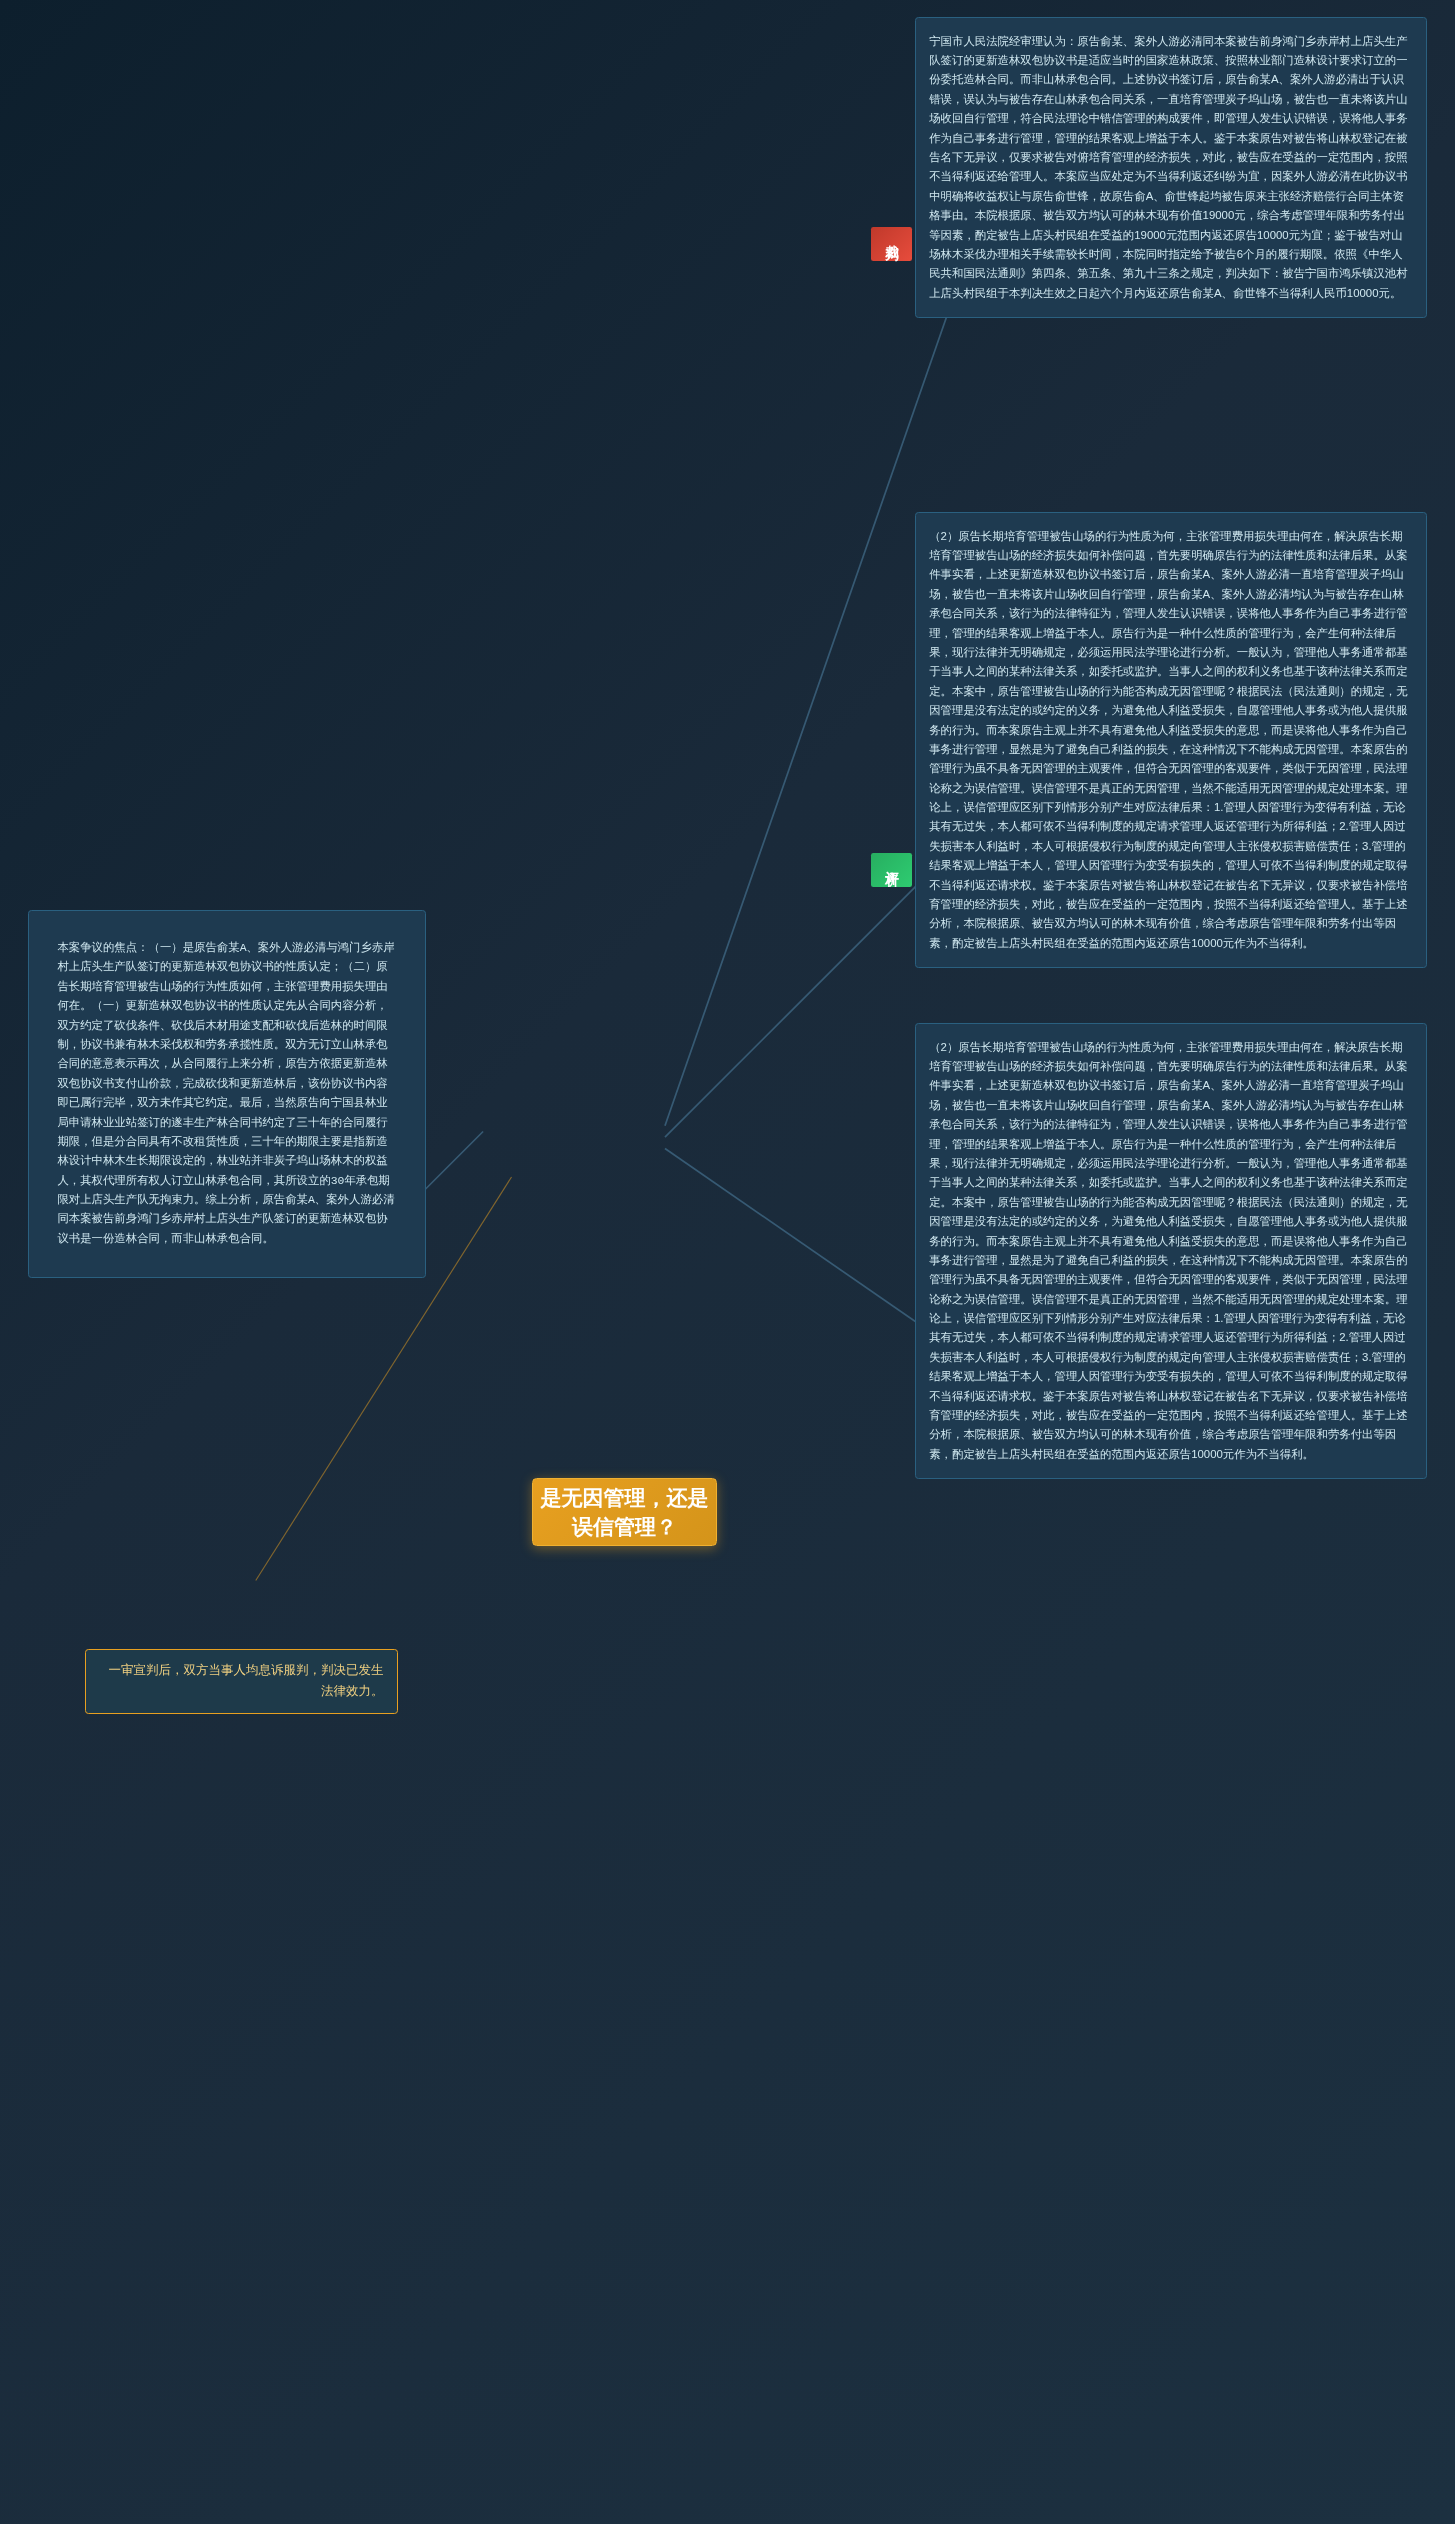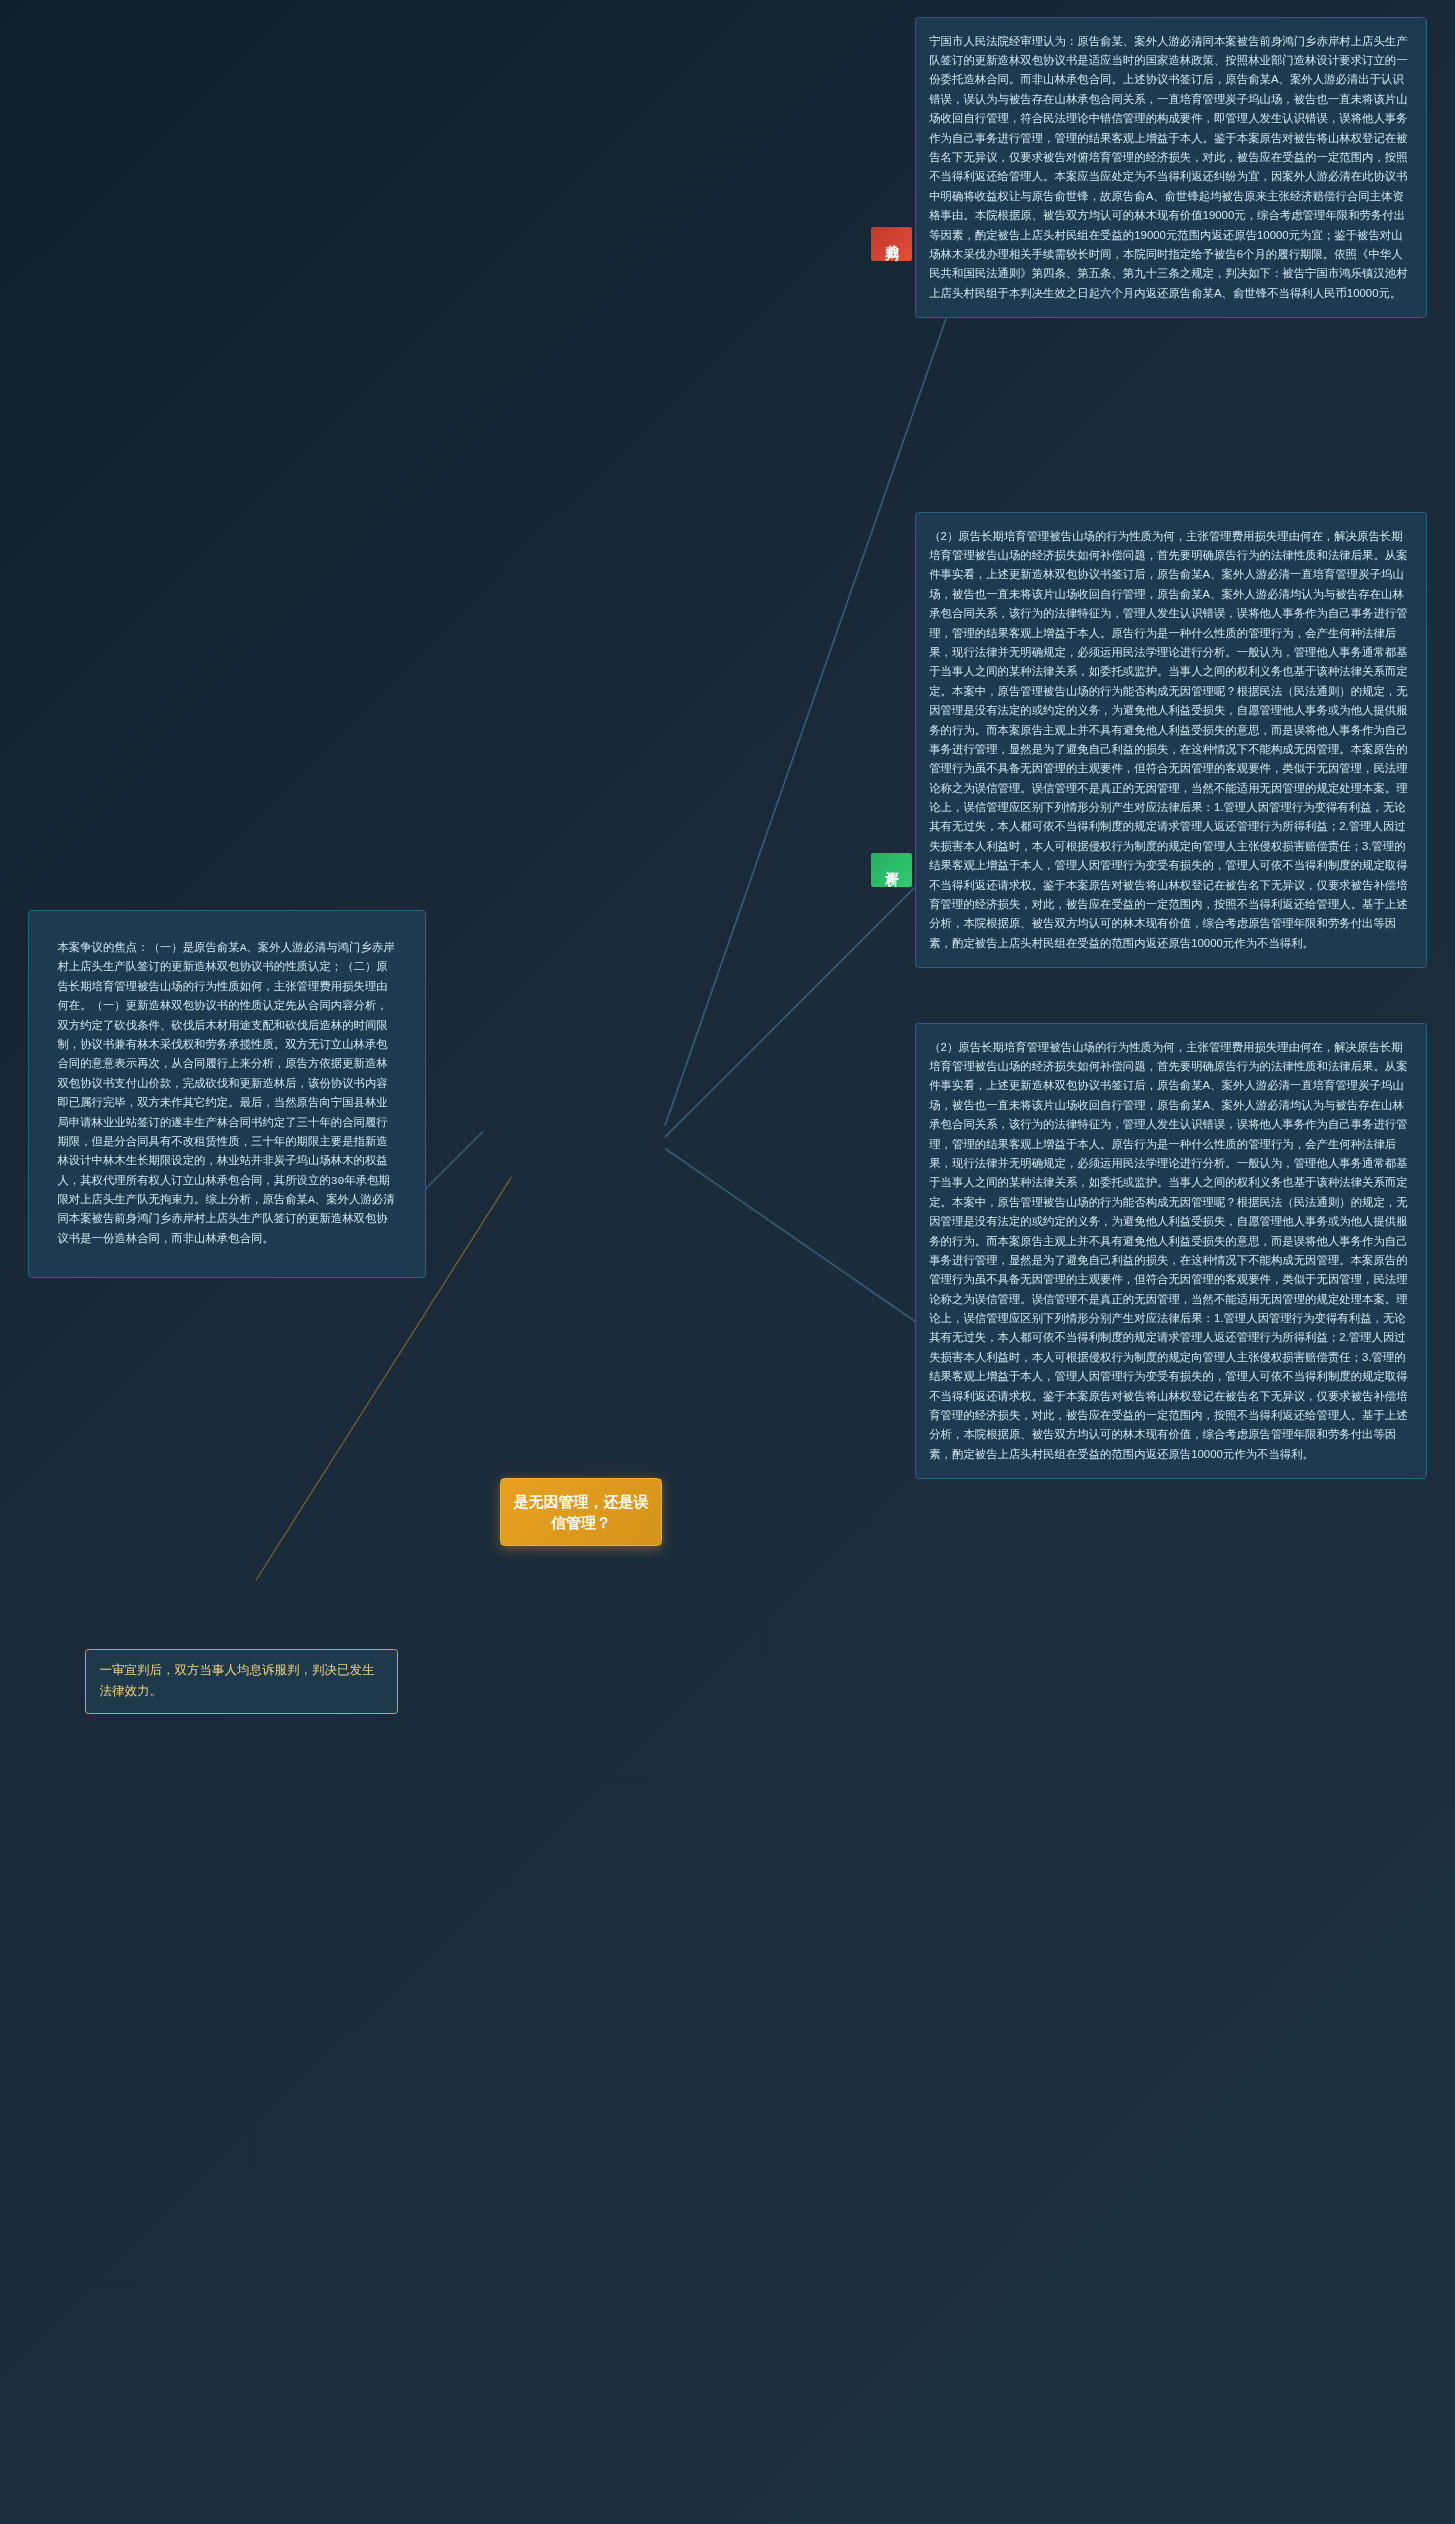--- a/index.html
+++ b/index.html
@@ -129,21 +129,21 @@
       top: 1581px;
       width: 284px;
       background: #1e3a4a;
       border: 1.1px solid #e8a020;
       border-radius: 3.4px;
       padding: 10.2px 13.6px;
       font-size: 12.5px;
       color: #f0d080;
       line-height: 1.7;
       z-index: 10;
-      text-align: left;
+      text-align: right;
     }
 
     
     .pingxi-large-node {
       position: absolute;
       right: 57px;
       top: 1023px;
       width: 478px;
       background: #1e3a50;
       border: 1.1px solid #2a6080;
@@ -189,18 +189,18 @@
   <div class="caipan-node" style="top: 17px; right: 28.4px; width: 512px; font-size: 11.4px;">宁国市人民法院经审理认为：原告俞某、案外人游必清同本案被告前身鸿门乡赤岸村上店头生产队签订的更新造林双包协议书是适应当时的国家造林政策、按照林业部门造林设计要求订立的一份委托造林合同。而非山林承包合同。上述协议书签订后，原告俞某A、案外人游必清出于认识错误，误认为与被告存在山林承包合同关系，一直培育管理炭子坞山场，被告也一直未将该片山场收回自行管理，符合民法理论中错信管理的构成要件，即管理人发生认识错误，误将他人事务作为自己事务进行管理，管理的结果客观上增益于本人。鉴于本案原告对被告将山林权登记在被告名下无异议，仅要求被告对俯培育管理的经济损失，对此，被告应在受益的一定范围内，按照不当得利返还给管理人。本案应当应处定为不当得利返还纠纷为宜，因案外人游必清在此协议书中明确将收益权让与原告俞世锋，故原告俞A、俞世锋起均被告原来主张经济赔偿行合同主体资格事由。本院根据原、被告双方均认可的林木现有价值19000元，综合考虑管理年限和劳务付出等因素，酌定被告上店头村民组在受益的19000元范围内返还原告10000元为宜；鉴于被告对山场林木采伐办理相关手续需较长时间，本院同时指定给予被告6个月的履行期限。依照《中华人民共和国民法通则》第四条、第五条、第九十三条之规定，判决如下：被告宁国市鸿乐镇汉池村上店头村民组于本判决生效之日起六个月内返还原告俞某A、俞世锋不当得利人民币10000元。</div>
 
   <div class="pingxi-label" style="top: 853px; right: 543px;">评析：</div>
 
   <div class="pingxi-node" style="top: 512px; right: 28.4px; width: 512px; font-size: 11.4px;">（2）原告长期培育管理被告山场的行为性质为何，主张管理费用损失理由何在，解决原告长期培育管理被告山场的经济损失如何补偿问题，首先要明确原告行为的法律性质和法律后果。从案件事实看，上述更新造林双包协议书签订后，原告俞某A、案外人游必清一直培育管理炭子坞山场，被告也一直未将该片山场收回自行管理，原告俞某A、案外人游必清均认为与被告存在山林承包合同关系，该行为的法律特征为，管理人发生认识错误，误将他人事务作为自己事务进行管理，管理的结果客观上增益于本人。原告行为是一种什么性质的管理行为，会产生何种法律后果，现行法律并无明确规定，必须运用民法学理论进行分析。一般认为，管理他人事务通常都基于当事人之间的某种法律关系，如委托或监护。当事人之间的权利义务也基于该种法律关系而定定。本案中，原告管理被告山场的行为能否构成无因管理呢？根据民法（民法通则）的规定，无因管理是没有法定的或约定的义务，为避免他人利益受损失，自愿管理他人事务或为他人提供服务的行为。而本案原告主观上并不具有避免他人利益受损失的意思，而是误将他人事务作为自己事务进行管理，显然是为了避免自己利益的损失，在这种情况下不能构成无因管理。本案原告的管理行为虽不具备无因管理的主观要件，但符合无因管理的客观要件，类似于无因管理，民法理论称之为误信管理。误信管理不是真正的无因管理，当然不能适用无因管理的规定处理本案。理论上，误信管理应区别下列情形分别产生对应法律后果：1.管理人因管理行为变得有利益，无论其有无过失，本人都可依不当得利制度的规定请求管理人返还管理行为所得利益；2.管理人因过失损害本人利益时，本人可根据侵权行为制度的规定向管理人主张侵权损害赔偿责任；3.管理的结果客观上增益于本人，管理人因管理行为变受有损失的，管理人可依不当得利制度的规定取得不当得利返还请求权。鉴于本案原告对被告将山林权登记在被告名下无异议，仅要求被告补偿培育管理的经济损失，对此，被告应在受益的一定范围内，按照不当得利返还给管理人。基于上述分析，本院根据原、被告双方均认可的林木现有价值，综合考虑原告管理年限和劳务付出等因素，酌定被告上店头村民组在受益的范围内返还原告10000元作为不当得利。</div>
 
   <div class="pingxi-large-node" style="top: 1023px; right: 28.4px; width: 512px; font-size: 11.4px;">（2）原告长期培育管理被告山场的行为性质为何，主张管理费用损失理由何在，解决原告长期培育管理被告山场的经济损失如何补偿问题，首先要明确原告行为的法律性质和法律后果。从案件事实看，上述更新造林双包协议书签订后，原告俞某A、案外人游必清一直培育管理炭子坞山场，被告也一直未将该片山场收回自行管理，原告俞某A、案外人游必清均认为与被告存在山林承包合同关系，该行为的法律特征为，管理人发生认识错误，误将他人事务作为自己事务进行管理，管理的结果客观上增益于本人。原告行为是一种什么性质的管理行为，会产生何种法律后果，现行法律并无明确规定，必须运用民法学理论进行分析。一般认为，管理他人事务通常都基于当事人之间的某种法律关系，如委托或监护。当事人之间的权利义务也基于该种法律关系而定定。本案中，原告管理被告山场的行为能否构成无因管理呢？根据民法（民法通则）的规定，无因管理是没有法定的或约定的义务，为避免他人利益受损失，自愿管理他人事务或为他人提供服务的行为。而本案原告主观上并不具有避免他人利益受损失的意思，而是误将他人事务作为自己事务进行管理，显然是为了避免自己利益的损失，在这种情况下不能构成无因管理。本案原告的管理行为虽不具备无因管理的主观要件，但符合无因管理的客观要件，类似于无因管理，民法理论称之为误信管理。误信管理不是真正的无因管理，当然不能适用无因管理的规定处理本案。理论上，误信管理应区别下列情形分别产生对应法律后果：1.管理人因管理行为变得有利益，无论其有无过失，本人都可依不当得利制度的规定请求管理人返还管理行为所得利益；2.管理人因过失损害本人利益时，本人可根据侵权行为制度的规定向管理人主张侵权损害赔偿责任；3.管理的结果客观上增益于本人，管理人因管理行为变受有损失的，管理人可依不当得利制度的规定取得不当得利返还请求权。鉴于本案原告对被告将山林权登记在被告名下无异议，仅要求被告补偿培育管理的经济损失，对此，被告应在受益的一定范围内，按照不当得利返还给管理人。基于上述分析，本院根据原、被告双方均认可的林木现有价值，综合考虑原告管理年限和劳务付出等因素，酌定被告上店头村民组在受益的范围内返还原告10000元作为不当得利。</div>
 
   <div class="left-top-node" style="top: 910px; left: 28.4px; width: 398px; font-size: 11.4px;">本案争议的焦点：（一）是原告俞某A、案外人游必清与鸿门乡赤岸村上店头生产队签订的更新造林双包协议书的性质认定；（二）原告长期培育管理被告山场的行为性质如何，主张管理费用损失理由何在。（一）更新造林双包协议书的性质认定先从合同内容分析，双方约定了砍伐条件、砍伐后木材用途支配和砍伐后造林的时间限制，协议书兼有林木采伐权和劳务承揽性质。双方无订立山林承包合同的意意表示再次，从合同履行上来分析，原告方依据更新造林双包协议书支付山价款，完成砍伐和更新造林后，该份协议书内容即已属行完毕，双方未作其它约定。最后，当然原告向宁国县林业局申请林业业站签订的遂丰生产林合同书约定了三十年的合同履行期限，但是分合同具有不改租赁性质，三十年的期限主要是指新造林设计中林木生长期限设定的，林业站并非炭子坞山场林木的权益人，其权代理所有权人订立山林承包合同，其所设立的30年承包期限对上店头生产队无拘束力。综上分析，原告俞某A、案外人游必清同本案被告前身鸿门乡赤岸村上店头生产队签订的更新造林双包协议书是一份造林合同，而非山林承包合同。</div>
 
-  <div class="central-node" style="top: 1478px; left: 500px; width: 162px; font-size: 15px;">是无因管理，还是误信管理？</div>
+  <div class="central-node" style="top: 1478px; left: 532px; width: 185px; font-size: 21px;">是无因管理，还是误信管理？</div>
 
   <div class="bottom-left-node" style="top: 1649px; left: 85px; width: 313px;">一审宣判后，双方当事人均息诉服判，判决已发生法律效力。</div>
 
 </div>
 
 
 </body></html>

